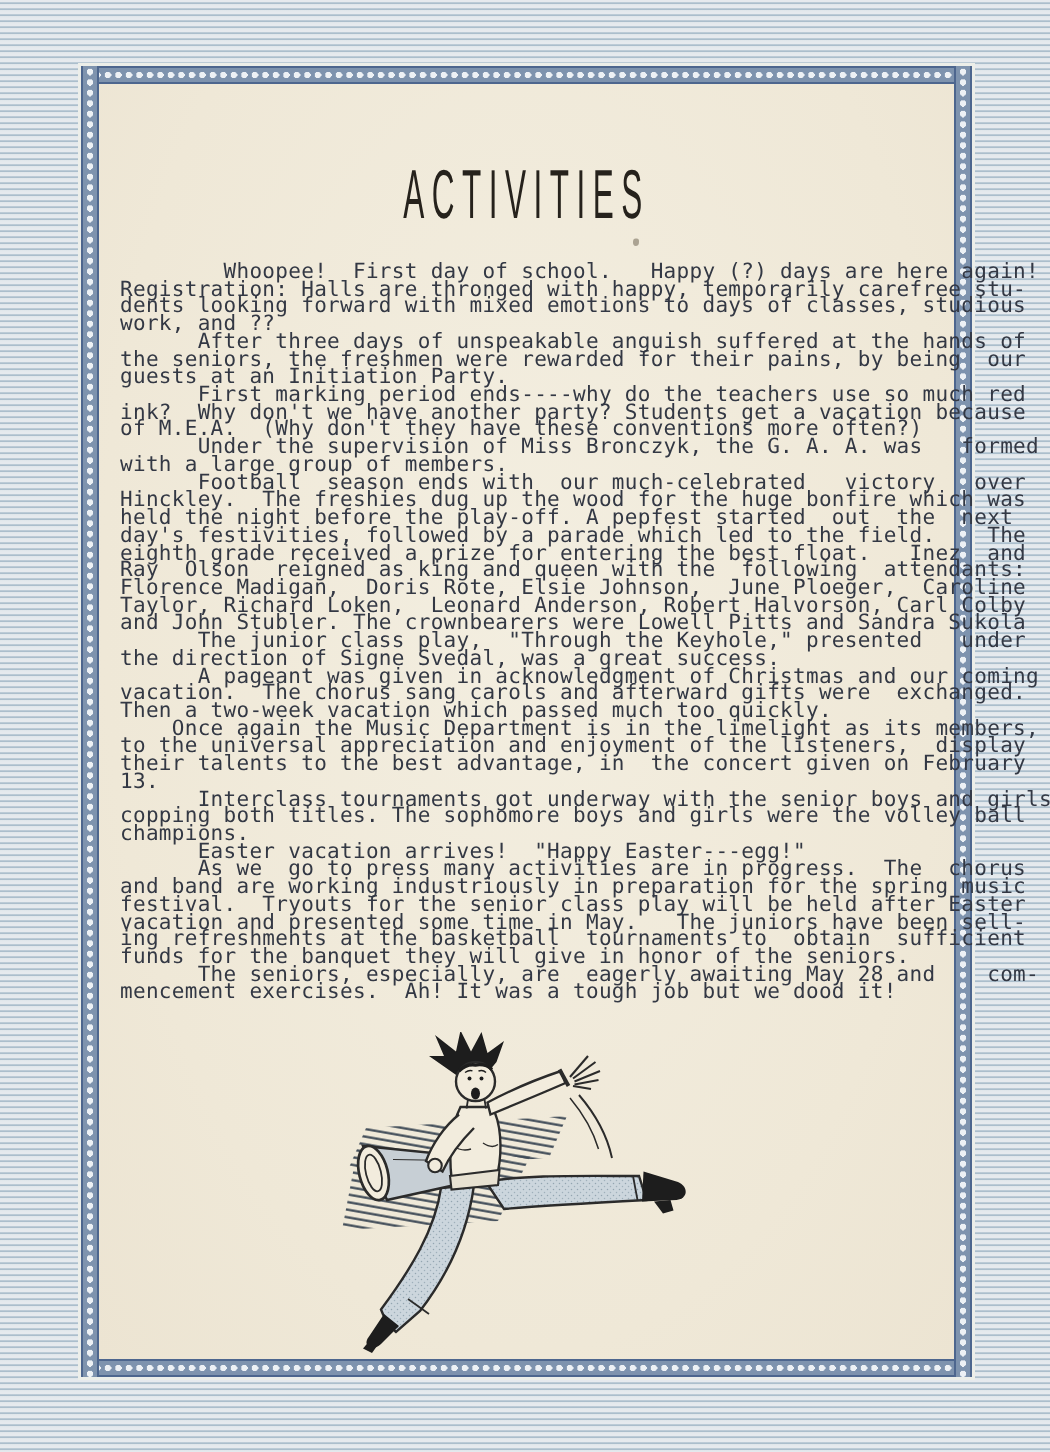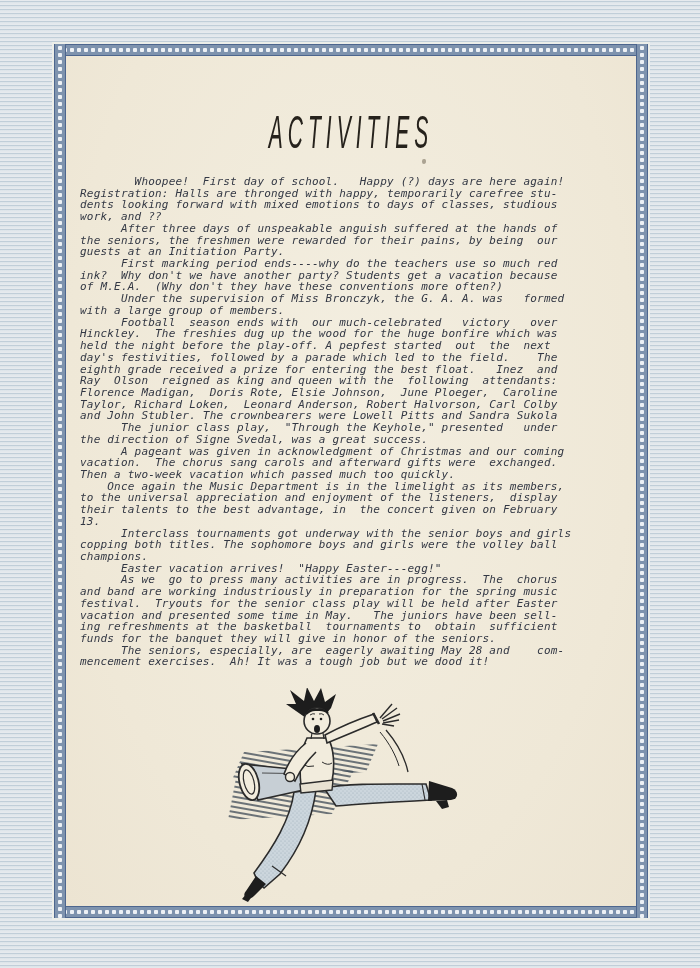--- a/index.html
+++ b/index.html
@@ -5,21 +5,20 @@
   html,body{margin:0;padding:0;}
   body{width:700px;height:968px;overflow:hidden;background:#dfe5ea;}
 
   
   .scan{
     position:relative;width:700px;height:968px;
     background:repeating-linear-gradient(180deg,
       #e6eaee 0px,#e6eaee 1.4px,
       #c3d0da 1.4px,#a9bdcb 2.4px,
       #dde4e9 2.4px,#e6eaee 4px);
-    font-style:italic;
   }
 
   
   .frame{
     position:absolute;left:54px;top:44px;width:594px;height:874px;
     outline:2px solid #eceee9;
   }
   .deco{position:absolute;background-color:#7e93ae;}
   .deco-top,.deco-bottom{
     left:0;right:0;height:12px;
@@ -49,21 +48,21 @@
     text-align:center;
     font-family:"Liberation Sans",sans-serif;
     font-weight:400;font-size:21px;letter-spacing:5px;
     color:#26221c;
     transform:scaleY(2.2);transform-origin:50% 0;
   }
 
   .body-text{
     position:absolute;left:14px;top:120px;margin:0;
     font-family:"DejaVu Sans Mono","Liberation Mono",monospace;
-    font-size:11px;line-height:11.72px;letter-spacing:0.2px;
+    font-size:14px;line-height:11.72px;letter-spacing:0.2px;
     color:#333844;
     white-space:pre;
   }
 
   .speck{position:absolute;left:356px;top:103px;width:4px;height:5px;
     background:#8d8474;border-radius:50% 40% 60% 50%;opacity:.7;}
 
   .illustration{position:absolute;left:162px;top:632px;width:245px;height:235px;}
 </style>
 <title>ACTIVITIES</title></head>

